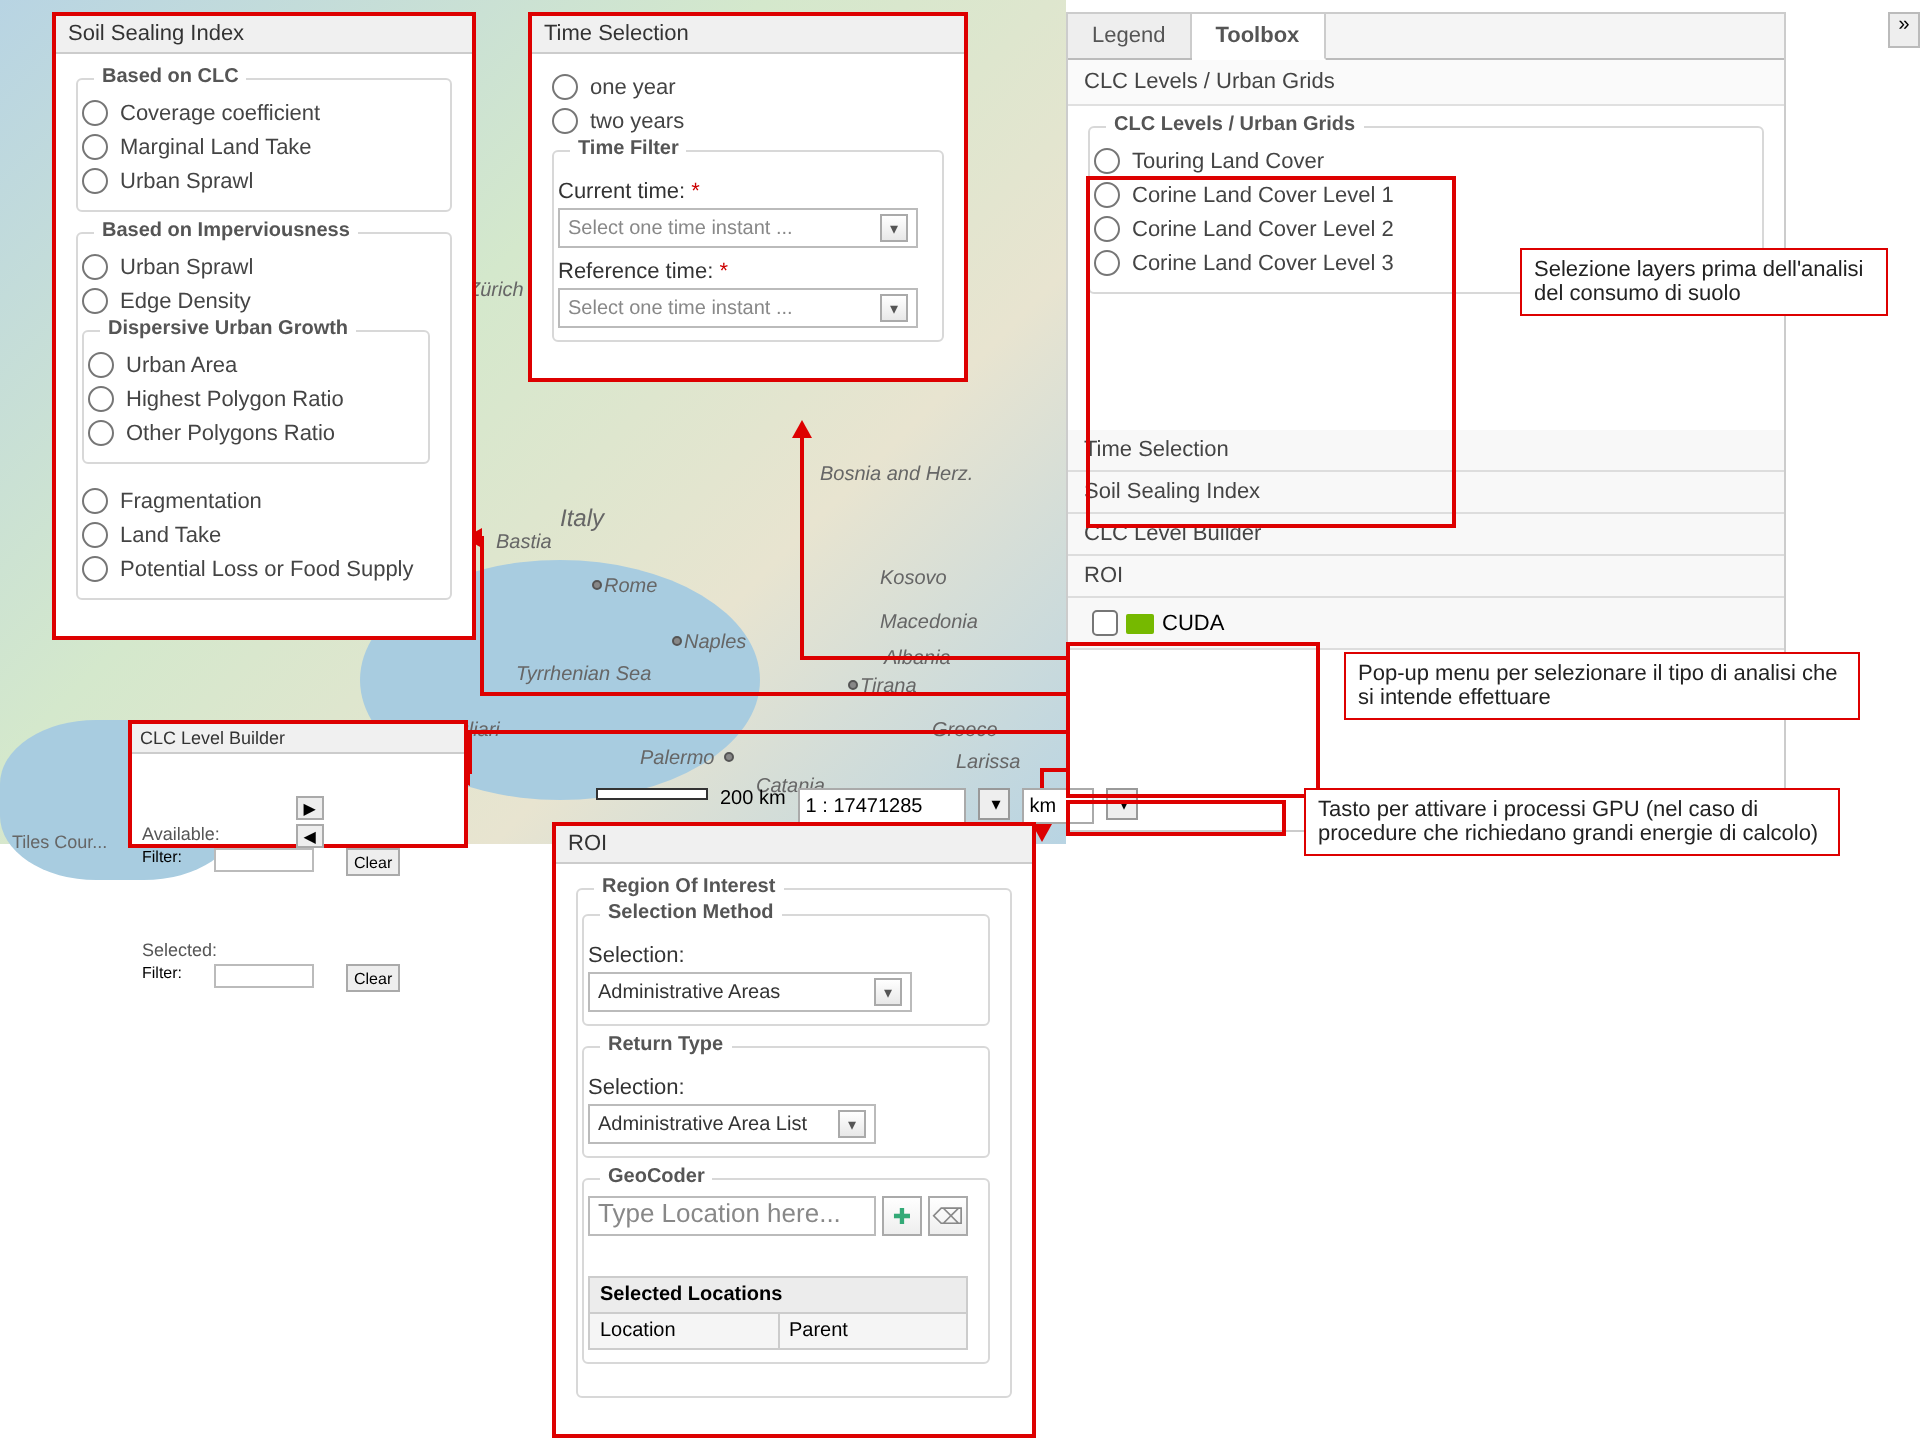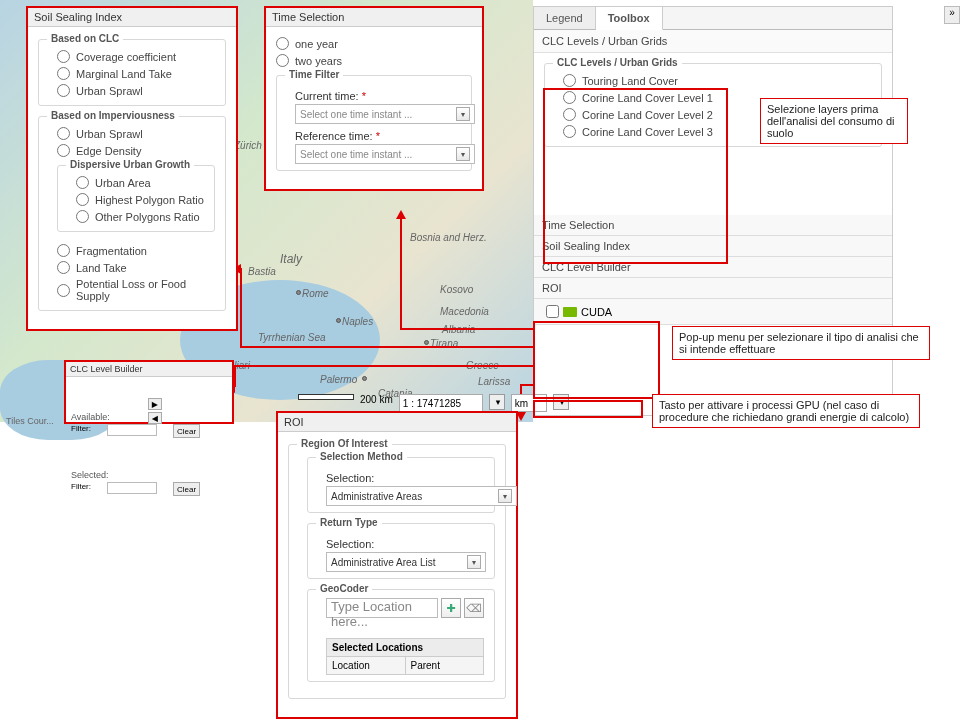--- a/index.html
+++ b/index.html
@@ -9,21 +9,21 @@
   .map-ocean { position: absolute; background: #a8cce0; }
   .ocean1 { left: 180px; top: 280px; width: 200px; height: 120px; border-radius: 50%; }
   .ocean2 { left: 0px; top: 360px; width: 120px; height: 80px; border-radius: 40%; }
   .map-label { position: absolute; font-size: 10px; color: #666; font-style: italic; }
   .map-city { position: absolute; width: 5px; height: 5px; border-radius: 50%; background: #888; border: 1px solid #555; }
   
   .panel { position: absolute; background: #fff; border: 2px solid #d00; font-size: 11px; z-index: 10; }
   .panel-header { background: #f0f0f0; border-bottom: 1px solid #ccc; padding: 3px 6px; font-size: 11px; color: #333; }
   .panel-body { padding: 8px 10px; }
   
-  .fieldset { border: 1px solid #d8d8d8; border-radius: 3px; margin: 4px 0 10px 0; padding: 8px 10px 6px 18px; position: relative; }
+  .fieldset { border: 1px solid #d8d8d8; border-radius: 3px; margin: 4px 0 10px 0; padding: 8px 10px 6px 2px; position: relative; }
   .fieldset-title { position: absolute; top: -7px; left: 8px; background: #fff; padding: 0 4px; font-size: 10px; color: #555; font-weight: bold; }
   
   .radio-row { display: flex; align-items: center; padding: 2px 0; font-size: 11px; color: #444; }
   .radio-row input[type=radio] { margin: 0 6px 0 0; }
   
   .form-label { font-size: 11px; color: #333; margin: 6px 0 2px 0; }
   .form-label .req { color: #c00; }
   .select-box { width: 180px; height: 20px; border: 1px solid #bbb; background: #fff; display: flex; align-items: center; justify-content: space-between; padding: 0 4px; font-size: 10px; color: #888; }
   .select-box .chev { width: 14px; height: 14px; border: 1px solid #aaa; background: linear-gradient(#fff,#e8e8e8); display: flex; align-items: center; justify-content: center; font-size: 8px; color: #555; }
   
@@ -231,29 +231,29 @@
 </div>
 
 <div class="panel" style="left:276px; top:411px; width:242px;">
   <div class="panel-header">ROI</div>
   <div class="panel-body">
     <div class="fieldset">
       <div class="fieldset-title">Region Of Interest</div>
       <div class="fieldset" style="margin-top:4px;">
         <div class="fieldset-title">Selection Method</div>
         <div class="form-label">Selection:</div>
-        <div class="select-box" style="width:191px">
+        <div class="select-box" style="width:162px">
             <span style="color:#333">Administrative Areas</span>
             <span class="chev">▾</span>
           </div>
       </div>
       <div class="fieldset">
         <div class="fieldset-title">Return Type</div>
         <div class="form-label">Selection:</div>
-        <div class="select-box" style="width:160px">
+        <div class="select-box" style="width:144px">
             <span style="color:#333">Administrative Area List</span>
             <span class="chev">▾</span>
           </div>
       </div>
       <div class="fieldset">
         <div class="fieldset-title">GeoCoder</div>
         <div class="geocoder-row">
           <div class="geocoder-input">Type Location here...</div>
           <div class="icon-btn">✚</div>
           <div class="icon-btn gray">⌫</div>
@@ -306,21 +306,21 @@
     <span>CUDA</span>
   </div>
 </div>
 
 <div class="right-expand">»</div>
 
 <div class="redbox" style="left:543px; top:88px; width:185px; height:176px;"></div>
 <div class="redbox" style="left:533px; top:321px; width:127px; height:78px;"></div>
 <div class="redbox" style="left:533px; top:400px; width:110px; height:18px;"></div>
 
-<div class="callout" style="left:760px; top:98px; width:148px;">Selezione layers prima dell'analisi del consumo di suolo</div>
+<div class="callout" style="left:760px; top:124px; width:184px;">Selezione layers prima dell'analisi del consumo di suolo</div>
 <div class="callout" style="left:672px; top:326px; width:258px;">Pop-up menu per selezionare il tipo di analisi che si intende effettuare</div>
 <div class="callout" style="left:652px; top:394px; width:268px;">Tasto per attivare i processi GPU (nel caso di procedure che richiedano grandi energie di calcolo)</div>
 
 <div class="arrow-line-h" style="left:728px; top:130px; width:32px;"></div>
 <div class="arrow-head-l" style="left:720px; top:126px;"></div>
 
 <div class="arrow-line-h" style="left:658px; top:345px; width:16px;"></div>
 <div class="arrow-head-l" style="left:650px; top:341px;"></div>
 
 <div class="arrow-line-h" style="left:640px; top:409px; width:14px;"></div>

